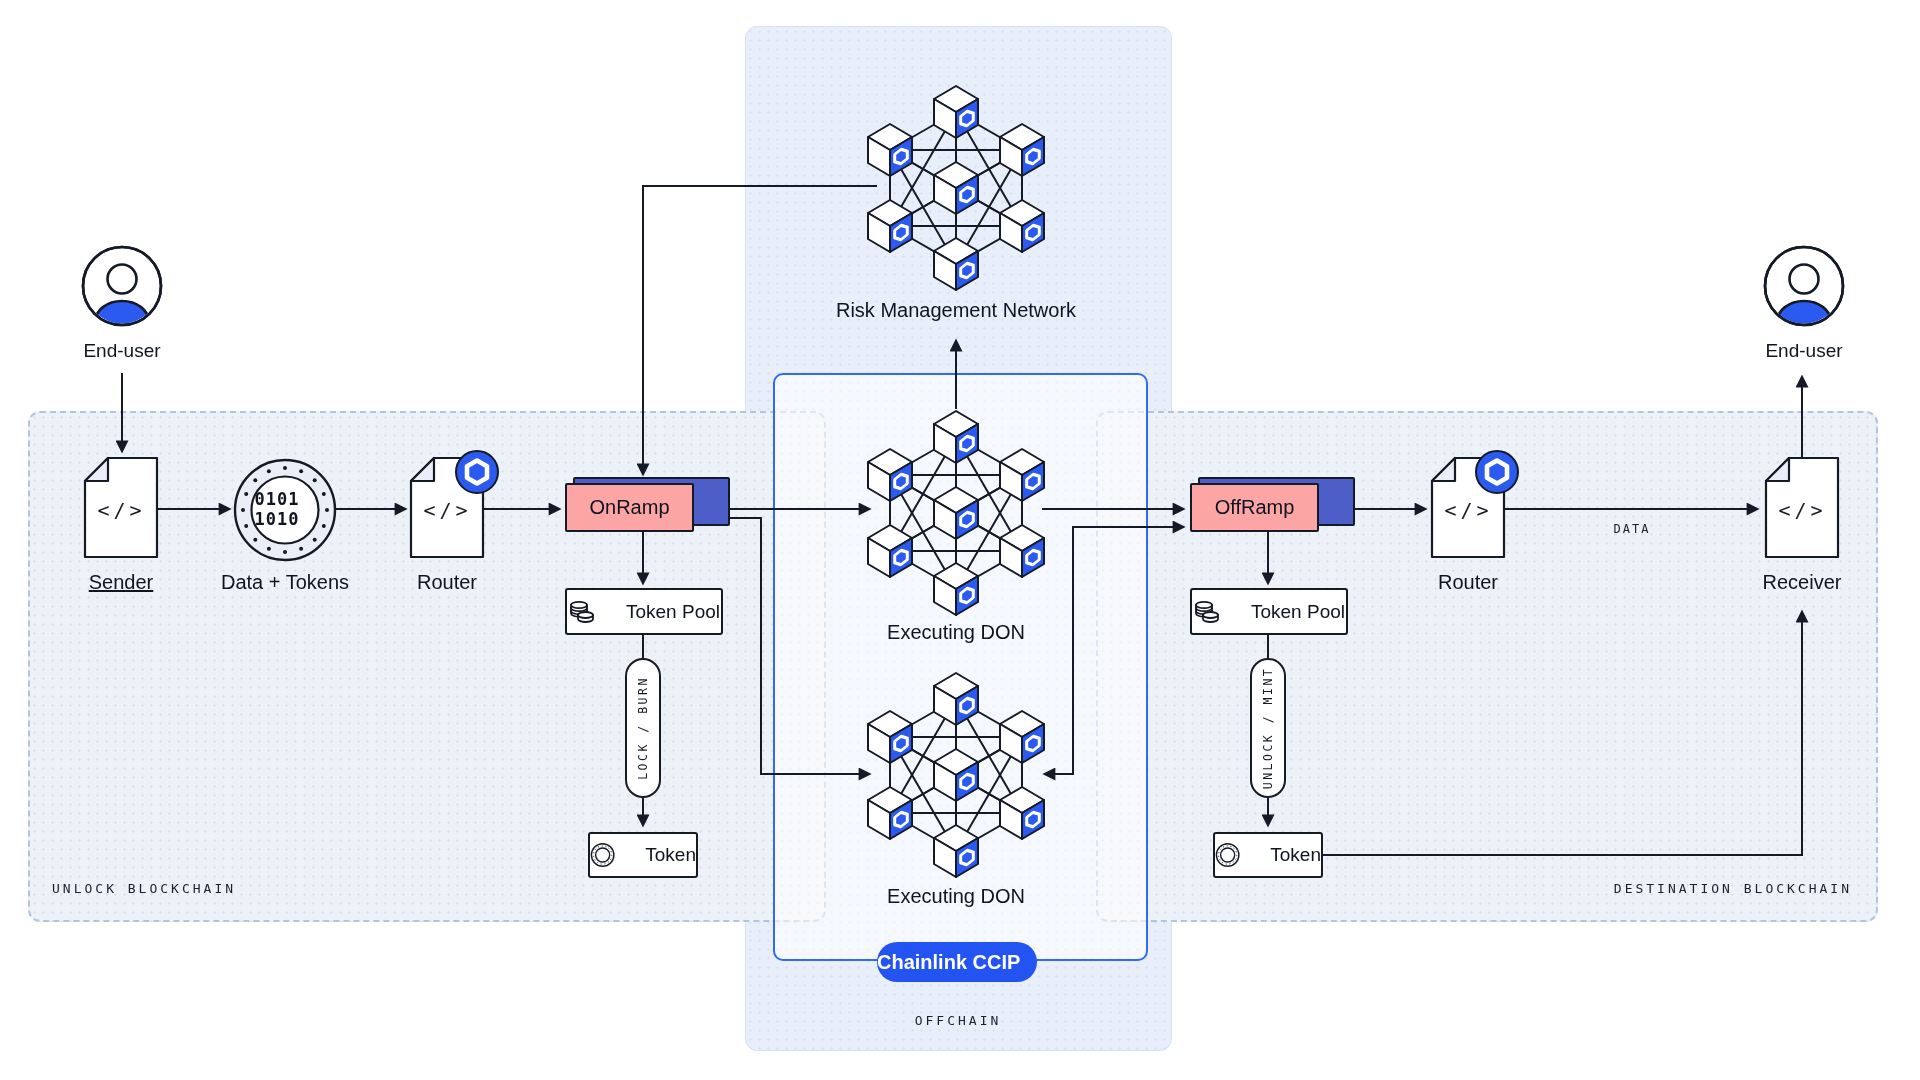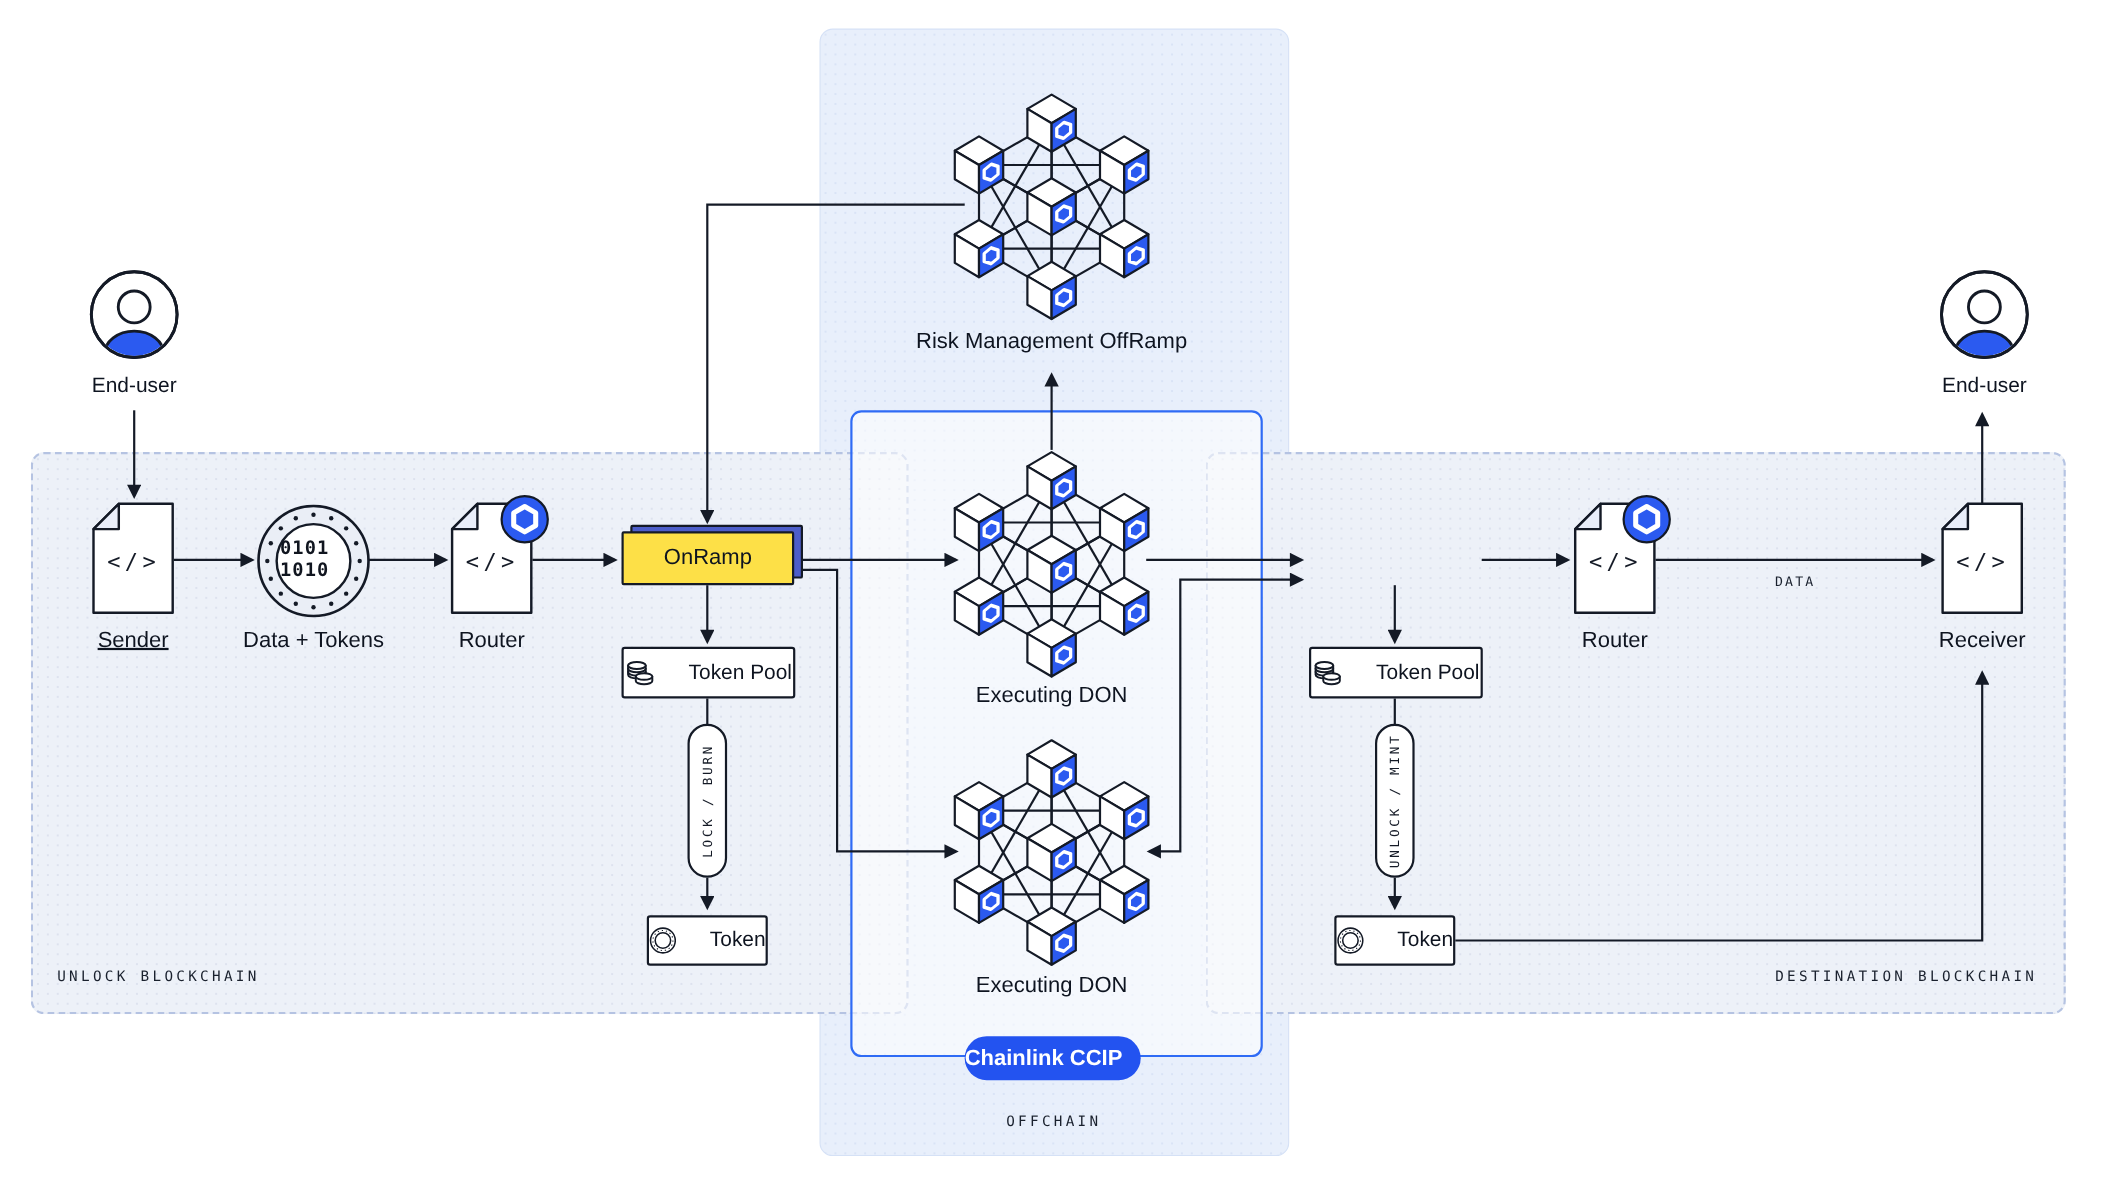--- a/index.html
+++ b/index.html
@@ -36,21 +36,21 @@
 
   
   .whitebox{position:absolute;background:#fff;border:2px solid #141a26;border-radius:3px;
             box-sizing:border-box;display:flex;align-items:center;justify-content:center;
             gap:9px;z-index:5;}
   .whitebox span{font-size:19px;font-weight:500;color:#0e1420;margin-left:21px;}
 
   .ramp{position:absolute;width:165px;height:55px;z-index:5;}
   .ramp .back{position:absolute;left:8px;top:0;width:157px;height:49px;background:#4d5ec9;
               border:2px solid #141a26;border-radius:2px;box-sizing:border-box;}
-  .ramp .front{position:absolute;left:0;top:6px;width:157px;height:49px;background:#fde047;
+  .ramp .front{position:absolute;left:0;top:6px;width:129px;height:49px;background:#fca5a5;
               border:2px solid #141a26;border-radius:2px;box-sizing:border-box;
               display:flex;align-items:center;justify-content:center;
               font-size:20px;font-weight:500;color:#0e1420;}
 
   .pill{position:absolute;width:36px;height:140px;background:#fff;border:2px solid #141a26;
         border-radius:18px;box-sizing:border-box;display:flex;align-items:center;justify-content:center;z-index:5;}
   .pill span{transform:rotate(-90deg);white-space:nowrap;font-family:"DejaVu Sans Mono",monospace;
              font-size:11.5px;letter-spacing:2.5px;color:#141a26;}
 
   .ccip-pill{position:absolute;left:877px;top:942px;width:160px;height:40px;background:#2353f0;
@@ -252,29 +252,33 @@
 
   <div class="whitebox" style="left:588px;top:832px;width:110px;height:46px;">
     <svg width="36" height="36" viewBox="0 0 36 36">
       <circle cx="18" cy="18" r="16" fill="none" stroke="#141a26" stroke-width="2"></circle>
       <circle cx="18" cy="18" r="13" fill="none" stroke="#141a26" stroke-width="1.4" stroke-dasharray="1.6 3.8"></circle>
       <circle cx="18" cy="18" r="10" fill="none" stroke="#141a26" stroke-width="2"></circle>
     </svg>
     <span>Token</span>
   </div>
 
-  <div class="lbl node-label" style="left:956px;top:299px;">Risk Management OffRamp</div>
+  <div class="lbl node-label" style="left:956px;top:299px;">Risk Management Network</div>
   <div class="lbl node-label" style="left:956px;top:621px;">Executing DON</div>
   <div class="lbl node-label" style="left:956px;top:885px;">Executing DON</div>
 
   <div class="ccip-pill">
     <span>Chainlink CCIP</span>
   </div>
   <div class="lbl mono-label center" style="left:958px;top:1013px;">OFFCHAIN</div>
 
+  <div class="ramp" style="left:1190px;top:477px;">
+    <div class="back"></div>
+    <div class="front">OffRamp</div>
+  </div>
 
   <div class="whitebox" style="left:1190px;top:588px;width:158px;height:47px;">
     <svg width="28" height="28" viewBox="0 0 28 28">
       <g stroke="#141a26" stroke-width="1.8" fill="#ffffff" stroke-linecap="round">
         <path d="M3 7 V15.5 A8 3.2 0 0 0 19 15.5 V7"></path>
         <path d="M3 10 a8 3.2 0 0 0 16 0" fill="none"></path>
         <path d="M3 13 a8 3.2 0 0 0 16 0" fill="none"></path>
         <ellipse cx="11" cy="7" rx="8" ry="3.2"></ellipse>
         <path d="M10 17 V21 A7.5 3 0 0 0 25 21 V17"></path>
         <ellipse cx="17.5" cy="17" rx="7.5" ry="3"></ellipse>

